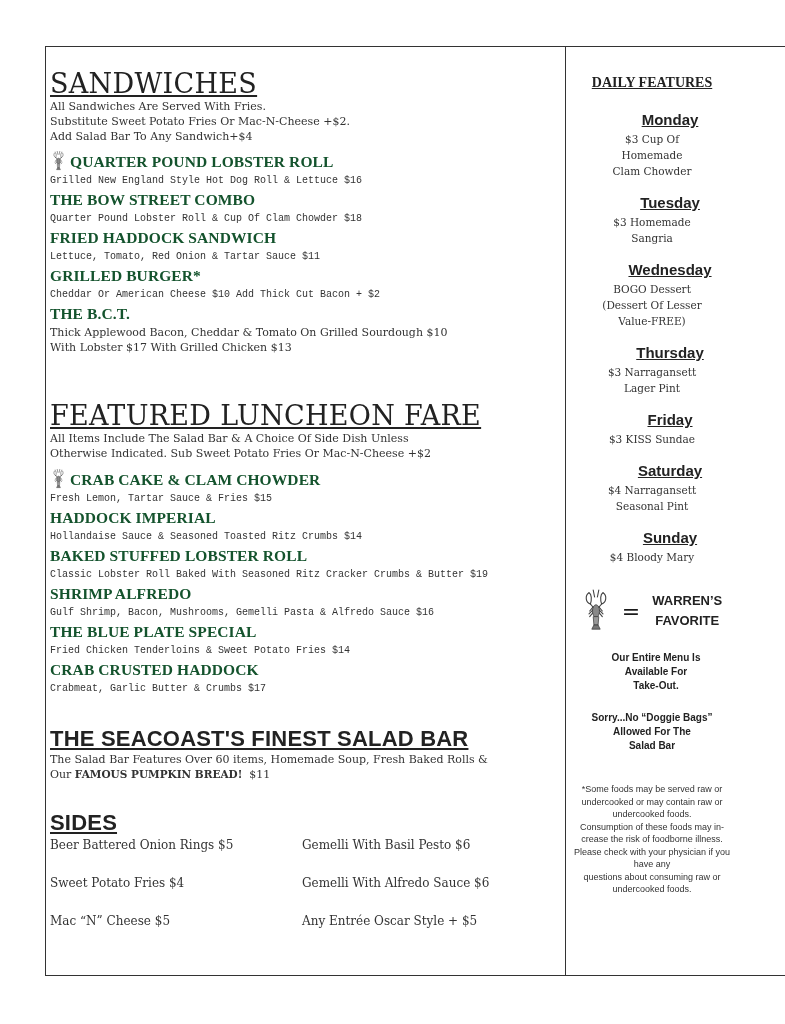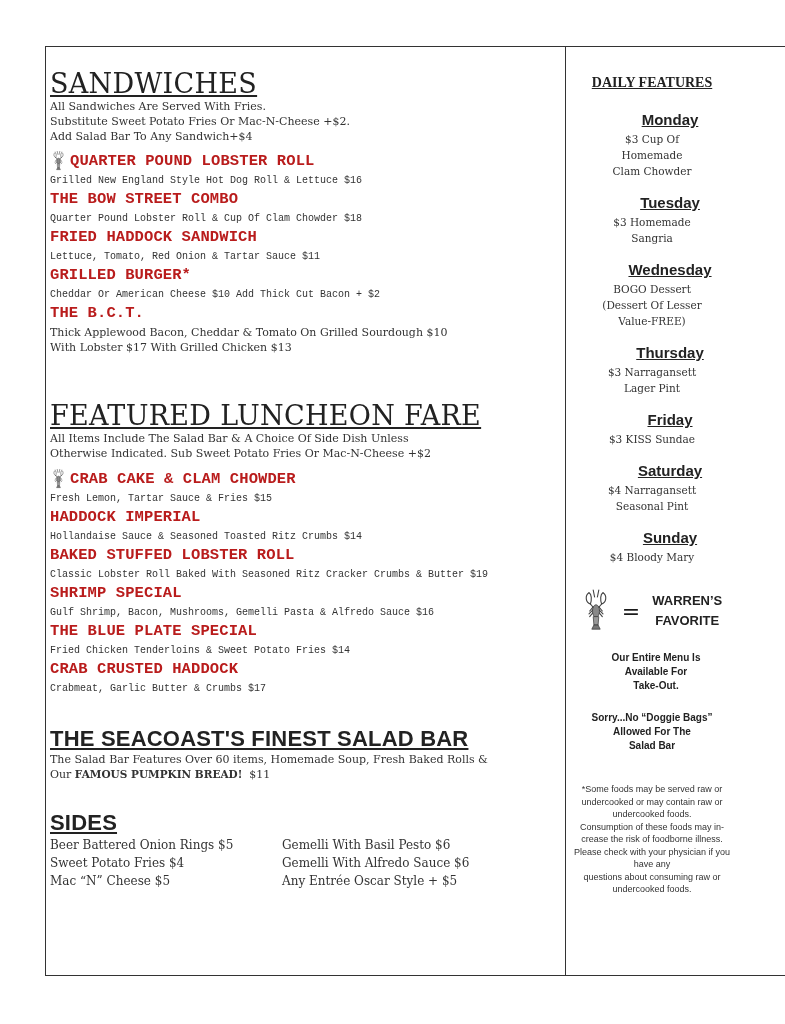--- a/index.html
+++ b/index.html
@@ -17,28 +17,28 @@
     font-size: 27px; letter-spacing: 0.3px; text-decoration: underline; text-decoration-thickness: 1.5px;
     text-underline-offset: 2px; margin: 0; line-height: 30px; color: #222;
   }
   .sans-title {
     font-family: "Liberation Sans", sans-serif; font-weight: bold; font-size: 22px;
     text-decoration: underline; text-decoration-thickness: 2px; text-underline-offset: 2px;
     margin: 0; line-height: 26px; color: #222; letter-spacing: 0.2px;
   }
   .desc { font-family: "DejaVu Serif", "Liberation Serif", serif; font-size: 11px; line-height: 15px; color: #333; }
   .item-name {
-    font-family: Liberation Mono, monospace; font-weight: bold; font-size: 15.5px;
-    line-height: 19px; color: #b91c1c; letter-spacing: 0.1px; display: flex; align-items: center;
+    font-family: Liberation Serif, serif; font-weight: bold; font-size: 15.5px;
+    line-height: 19px; color: #14532d; letter-spacing: 0.1px; display: flex; align-items: center;
   }
   .item-desc { font-family: Liberation Mono, monospace; font-size: 10px; line-height: 19px; color: #333; }
   .lobster-sm { width: 17px; height: 20px; margin-right: 3px; display: inline-block; }
   .bold-serif { font-weight: bold; font-family: "DejaVu Serif", serif; font-size: 10.5px; }
 
-  .sides { display: grid; grid-template-columns: 232px 260px; font-family: "DejaVu Serif", serif; font-size: 12px; line-height: 18px; color: #333; }
+  .sides { display: grid; grid-template-columns: 232px 260px; font-family: "DejaVu Serif", serif; font-size: 12px; line-height: 18px; color: #333; gap: 20px; }
 
   .df-title { font-family: Liberation Serif, serif; font-weight: bold; font-size: 14px; text-decoration: underline; margin-top: 28px; color: #222; }
   .day { margin-top: 15px; }
   .day-name { font-family: "Liberation Sans", sans-serif; font-weight: bold; font-size: 15px; text-decoration: underline; color: #222; line-height: 18px; padding-left: 36px; }
   .day-desc { font-family: "DejaVu Serif", serif; font-size: 10.5px; line-height: 16px; color: #333; white-space: pre-line; margin-top: 2px; }
   .warren { display: flex; align-items: center; justify-content: center; margin-top: 20px; gap: 6px; }
   .warren-eq { font-family: "DejaVu Sans", sans-serif; font-size: 22px; margin: 0 6px; }
   .warren-text { font-family: "Liberation Sans", sans-serif; font-weight: bold; font-size: 13px; line-height: 20px; white-space: pre-line; color: #222; }
   .notice { font-family: "Liberation Sans", sans-serif; font-weight: bold; font-size: 10px; line-height: 14px; white-space: pre-line; color: #222; }
   .disclaimer { font-family: "Liberation Sans", sans-serif; font-size: 9px; line-height: 12.5px; white-space: pre-line; color: #333; margin-top: 30px; }
@@ -108,21 +108,21 @@
           <svg class="lobster-sm">
               <use href="#lobster"></use>
             </svg>
           <span>CRAB CAKE &amp; CLAM CHOWDER</span>
         </div>
         <div class="item-desc">Fresh Lemon, Tartar Sauce &amp; Fries $15</div>
         <div class="item-name">HADDOCK IMPERIAL</div>
         <div class="item-desc">Hollandaise Sauce &amp; Seasoned Toasted Ritz Crumbs $14</div>
         <div class="item-name">BAKED STUFFED LOBSTER ROLL</div>
         <div class="item-desc">Classic Lobster Roll Baked With Seasoned Ritz Cracker Crumbs &amp; Butter  $19</div>
-        <div class="item-name">SHRIMP SPECIAL</div>
+        <div class="item-name">SHRIMP ALFREDO</div>
         <div class="item-desc">Gulf Shrimp, Bacon, Mushrooms, Gemelli Pasta &amp; Alfredo Sauce $16</div>
         <div class="item-name">THE BLUE PLATE SPECIAL</div>
         <div class="item-desc">Fried Chicken Tenderloins &amp; Sweet Potato Fries $14</div>
         <div class="item-name">CRAB CRUSTED HADDOCK</div>
         <div class="item-desc">Crabmeat, Garlic Butter &amp; Crumbs $17</div>
       </div>
     </section>
 
     <section style="margin-top:28px;">
       <h2 class="sans-title">THE SEACOAST'S FINEST SALAD BAR</h2>

